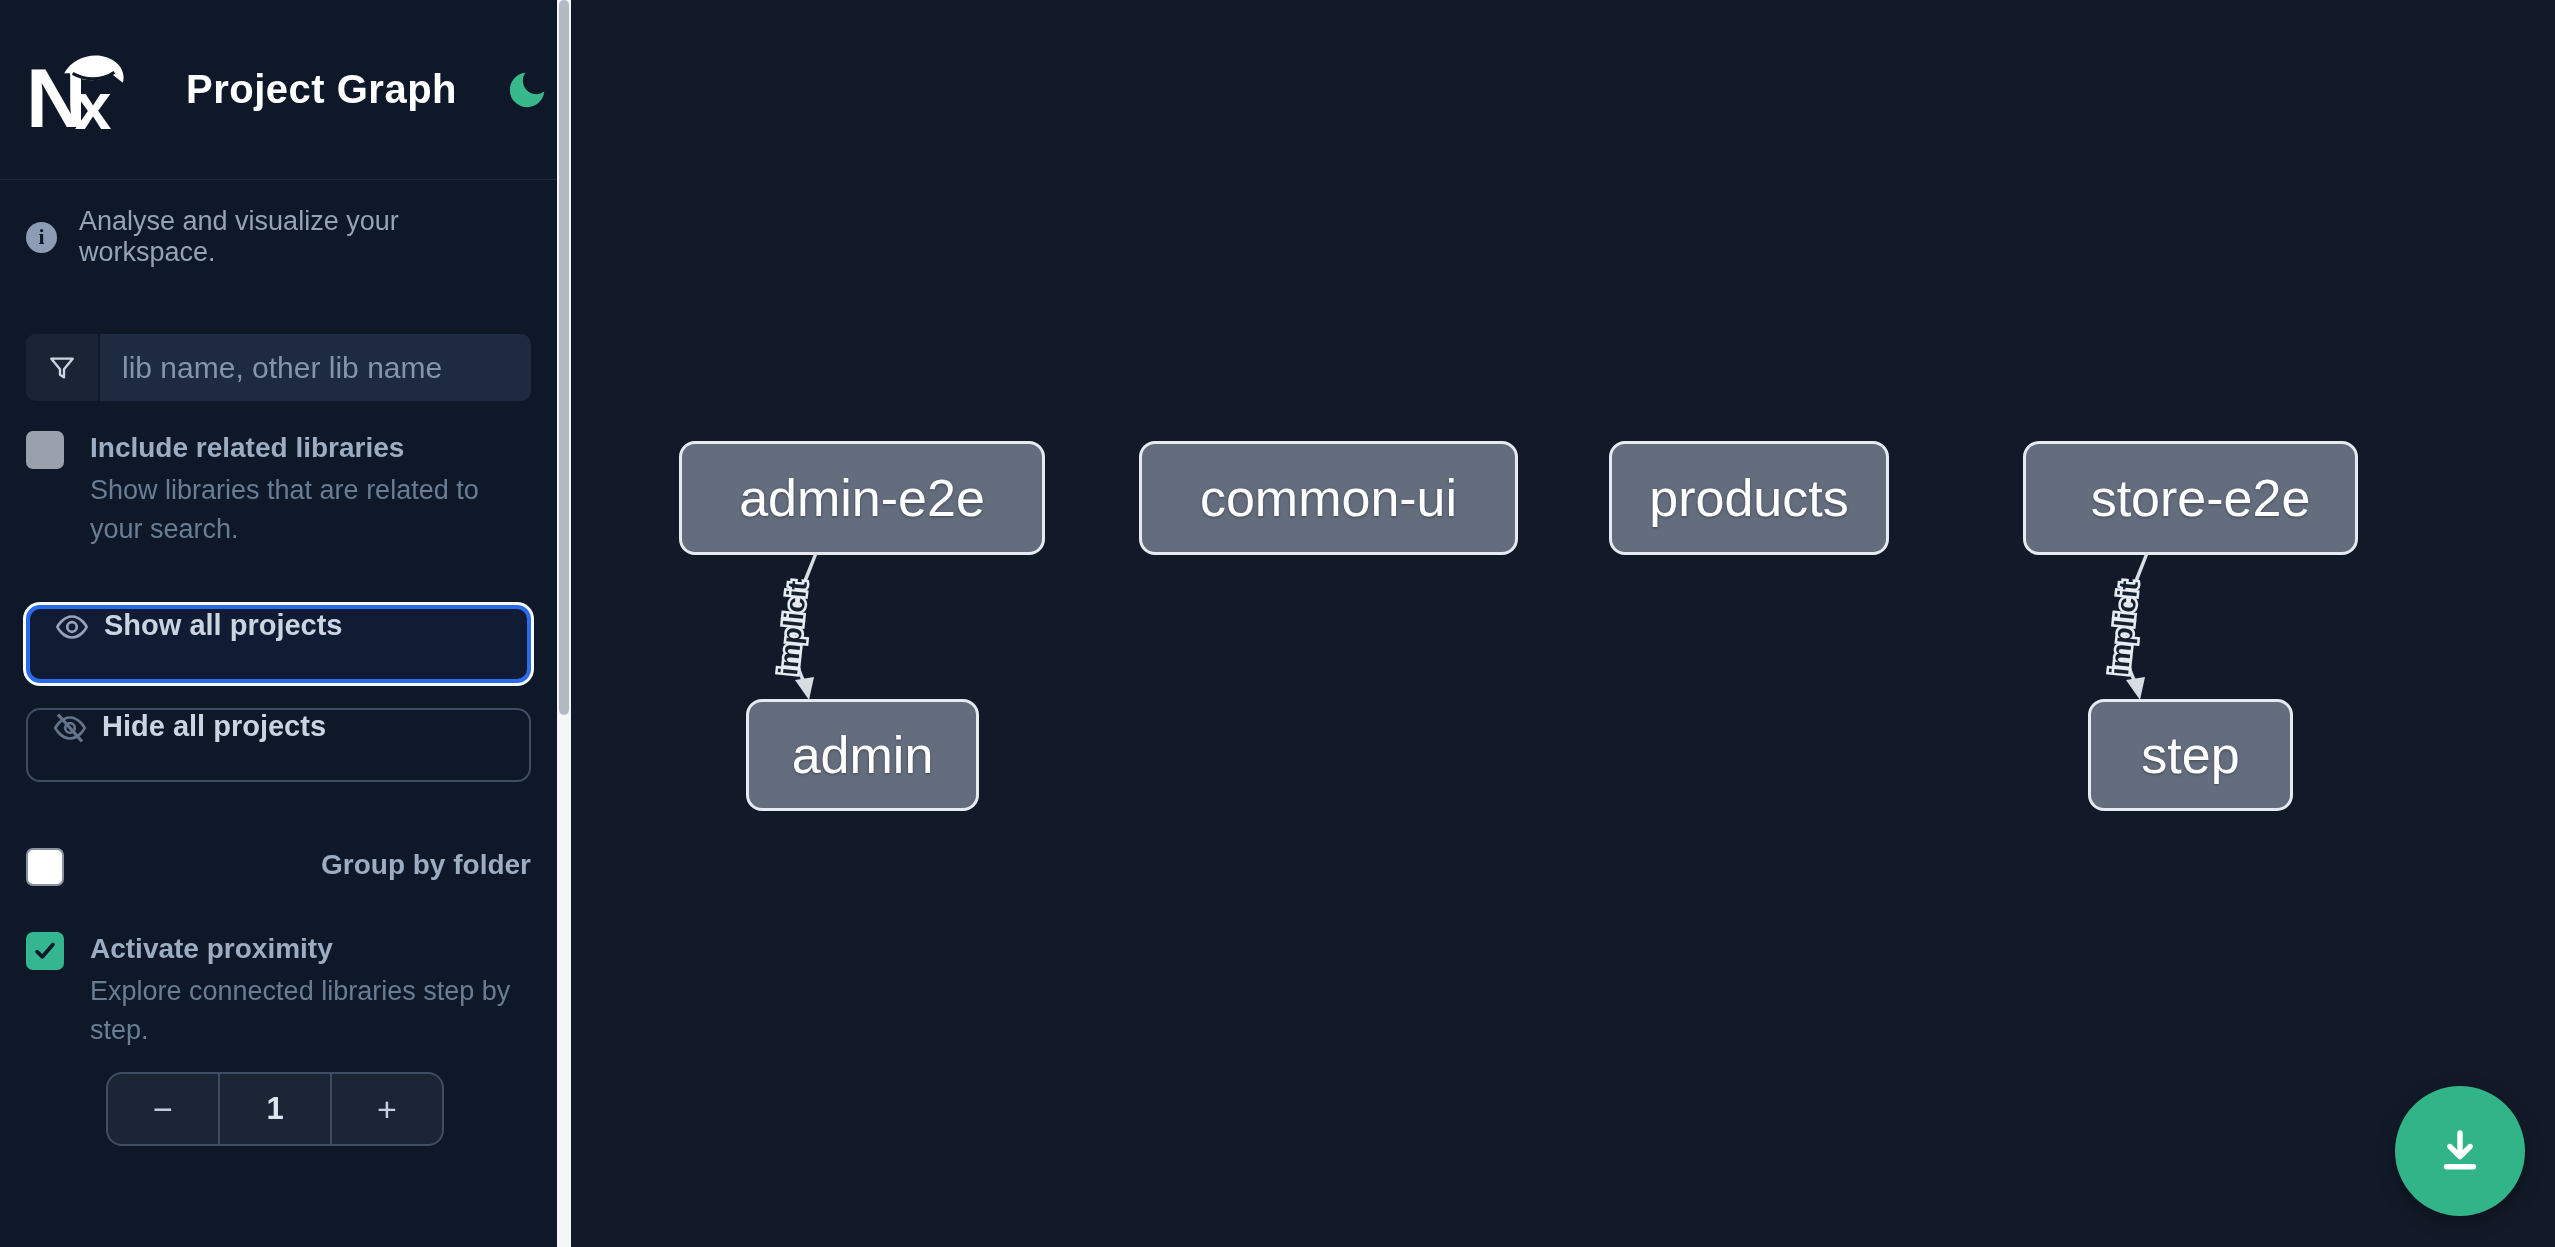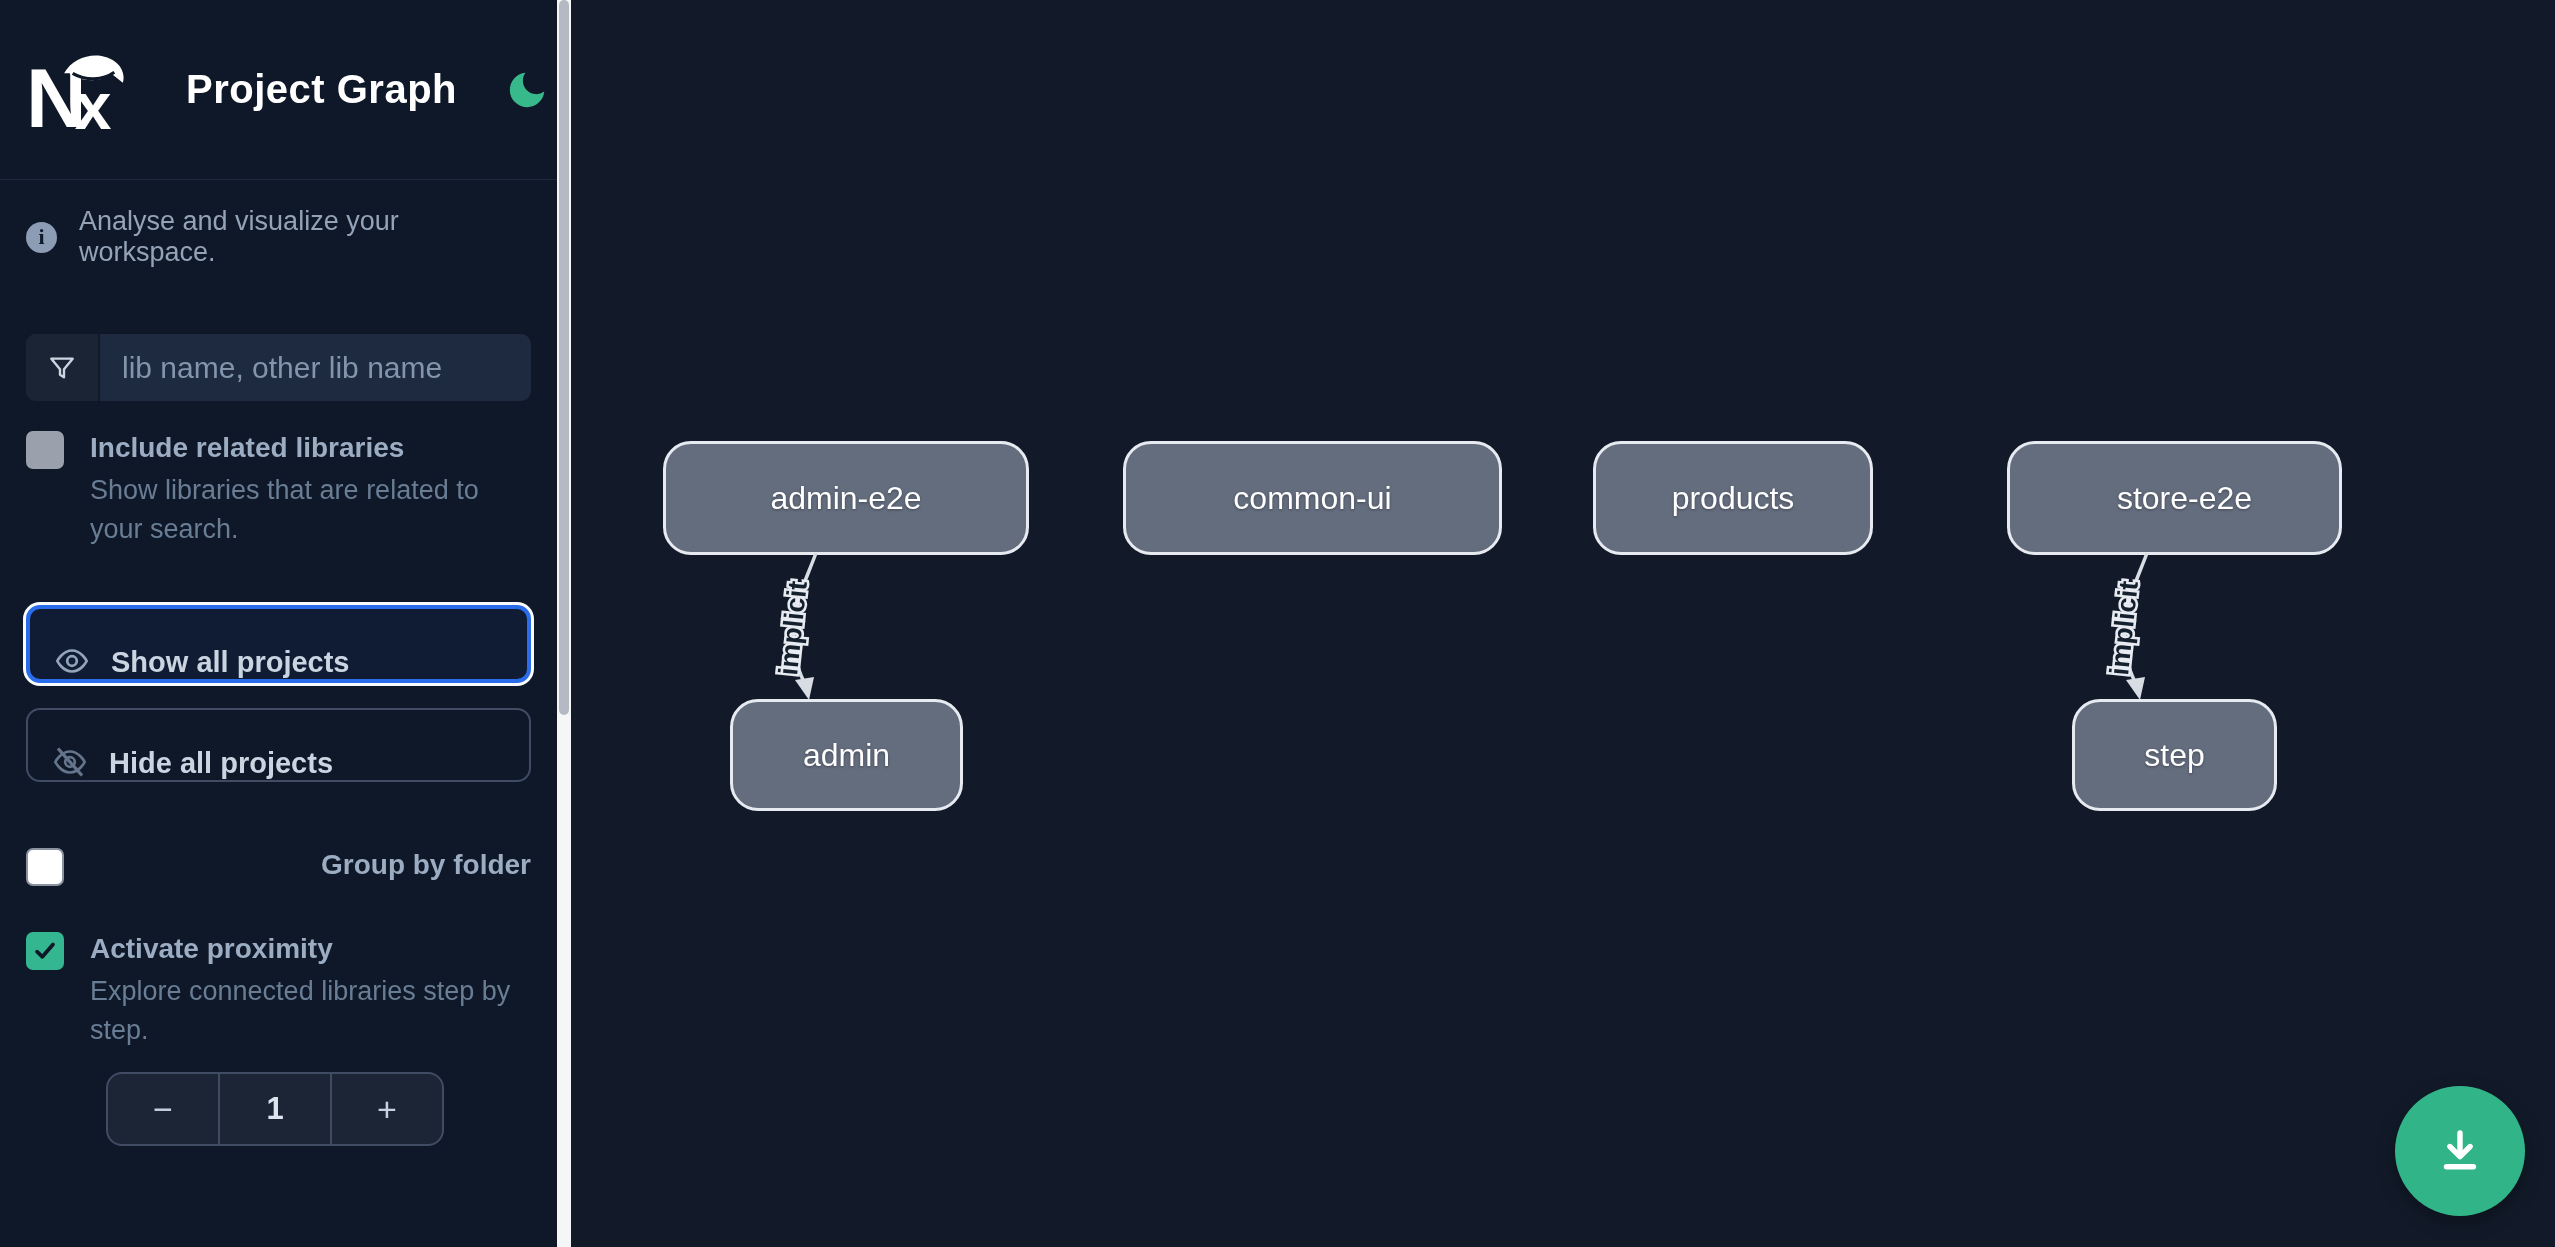--- a/index.html
+++ b/index.html
@@ -43,40 +43,40 @@
   .search input::placeholder{color:#8295ad;}
 
   .check-row{display:grid;grid-template-columns:38px 1fr;column-gap:26px;align-items:start;}
   .cbx{width:38px;height:38px;border-radius:7px;margin-top:2px;cursor:pointer;display:flex;align-items:center;justify-content:center;}
   .cbx.gray{background:#9aa1ac;}
   .cbx.white{background:#ffffff;border:2px solid #8b93a1;}
   .cbx.green{background:var(--accent);}
   .check-label{font-size:28px;font-weight:700;color:var(--label);line-height:38px;}
   .check-desc{font-size:27px;color:var(--muted);line-height:39px;margin-top:4px;}
 
-  .sb-btn{display:flex;align-items:flex-end;gap:21px;width:100%;height:74px;border-radius:14px;background:transparent;border:2px solid var(--btn-border);color:var(--light);font-size:29px;font-weight:600;padding:0 24px;cursor:pointer;font-family:"Liberation Sans",sans-serif;}
+  .sb-btn{display:flex;align-items:flex-start;gap:14px;width:100%;height:74px;border-radius:14px;background:transparent;border:2px solid var(--btn-border);color:var(--light);font-size:29px;font-weight:600;padding:0 24px;cursor:pointer;font-family:"Liberation Sans",sans-serif;}
   .sb-btn.focused{height:78px;border:4px solid var(--focus-blue);box-shadow:0 0 0 3px #fbfcfe;background:#101c33;}
 
   .row-include{margin-top:28px;}
   .btn-show{margin-top:56px;}
   .btn-hide{margin-top:25px;}
   .row-group{margin-top:64px;text-align:right;}
   .row-prox{margin-top:44px;}
 
   .stepper{margin-top:22px;margin-left:80px;width:338px;height:74px;border:2px solid var(--btn-border);border-radius:16px;background:#1b2536;display:flex;overflow:hidden;}
   .stepper .cell{flex:1;display:flex;align-items:center;justify-content:center;font-size:34px;color:#c7d2e0;cursor:pointer;background:transparent;border:none;font-family:"Liberation Sans",sans-serif;}
   .stepper .val{border-left:2px solid var(--btn-border);border-right:2px solid var(--btn-border);color:#dbe4ef;font-size:31px;font-weight:600;cursor:default;}
 
   
   .scroll-col{width:14px;flex:0 0 14px;background:#f4f6f8;position:relative;}
   .scroll-thumb{position:absolute;left:2px;top:0;width:10px;height:715px;background:#b4bac3;border-radius:6px;}
 
   
   .canvas{position:relative;flex:1;background:var(--canvas-bg);overflow:hidden;}
-  .node{position:absolute;background:var(--node-fill);border:3px solid var(--node-border);border-radius:28px;color:#ffffff;display:flex;align-items:center;justify-content:center;font-size:32px;cursor:pointer;text-shadow:0 1px 3px rgba(0,0,0,.35);}
+  .node{position:absolute;background:var(--node-fill);border:3px solid var(--node-border);border-radius:16px;color:#ffffff;display:flex;align-items:center;justify-content:center;font-size:52px;cursor:pointer;text-shadow:0 1px 3px rgba(0,0,0,.35);margin-left:16px;}
   .edges{position:absolute;left:0;top:0;pointer-events:none;}
   .edge-label{font-size:27px;font-weight:600;fill:#15202f;stroke:#e8ecf2;stroke-width:5px;paint-order:stroke;font-family:"Liberation Sans",sans-serif;}
 
   .fab{position:absolute;right:30px;bottom:31px;width:130px;height:130px;border-radius:50%;background:#32b489;border:none;display:flex;align-items:center;justify-content:center;cursor:pointer;box-shadow:0 6px 18px rgba(0,0,0,.35);}
 </style>
 </head>
 <body>
 
 <div class="app">
 

